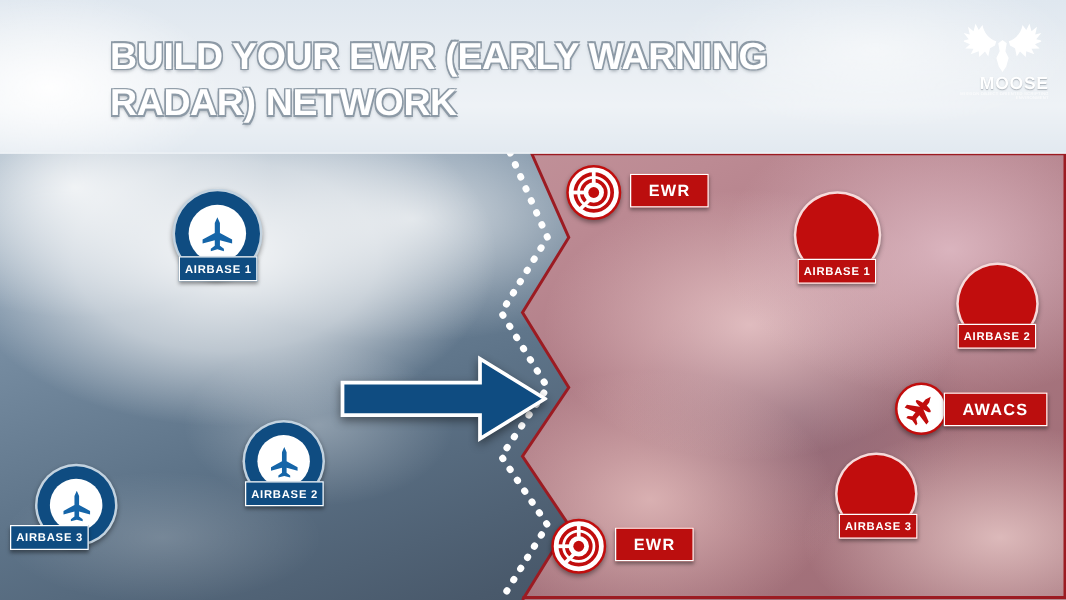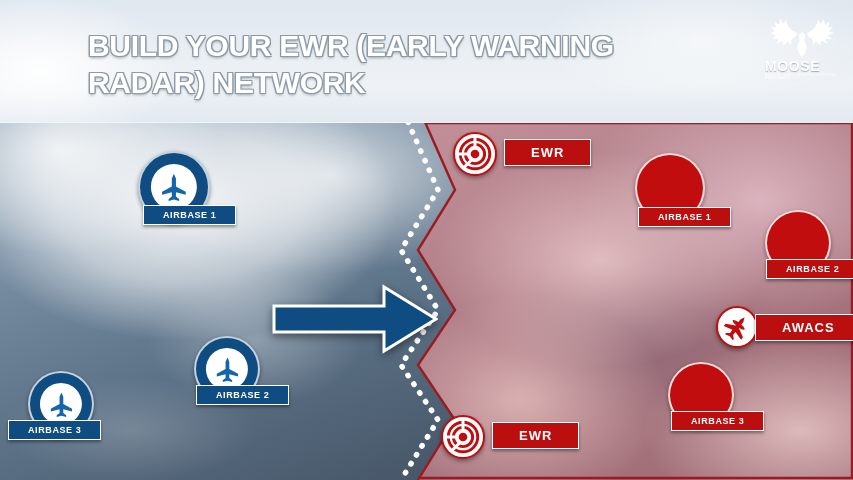--- a/index.html
+++ b/index.html
@@ -46,44 +46,44 @@
     position:absolute;left:88px;top:28px;width:620px;
     font-size:30px;font-weight:bold;line-height:1.22;letter-spacing:-.3px;
     color:#ffffff;
     text-shadow:
       -1.2px -1.2px 0 #8d9aa6, 1.2px -1.2px 0 #8d9aa6,
       -1.2px  1.2px 0 #8d9aa6, 1.2px  1.2px 0 #8d9aa6,
        0 2px 3px rgba(90,100,112,.55);
   }
 
   
-  .logo{position:absolute;right:14px;top:14px;width:74px;height:74px;text-align:left;}
+  .logo{position:absolute;right:14px;top:14px;width:74px;height:74px;text-align:right;}
   .logo svg{display:block;margin:0 auto;}
   .logo-word{font-size:14px;font-weight:bold;color:#fff;letter-spacing:.6px;line-height:1;
     text-shadow:0 1px 1px rgba(120,130,140,.6);margin-top:1px;}
   .logo-sub{font-size:3.2px;color:#fff;letter-spacing:.25px;line-height:1;margin-top:1px;opacity:.92;}
 
   
   .marker{position:absolute;}
   .disc{position:relative;border-radius:50%;box-shadow:0 2px 4px rgba(0,0,0,.42);}
   .disc-blue{background:#0f4c81;border:2px solid rgba(255,255,255,.75);}
   .disc-blue .inner{position:absolute;left:50%;top:50%;transform:translate(-50%,-50%);
     width:68%;height:68%;border-radius:50%;background:#fff;display:flex;align-items:center;justify-content:center;}
   .disc-red-plain{background:#c10d0d;border:2px solid rgba(255,255,255,.85);}
   .disc-white{background:#fff;border:2.5px solid #c10d0d;display:flex;align-items:center;justify-content:center;}
 
   .tag{
     position:absolute;white-space:nowrap;
     font-size:9px;font-weight:bold;letter-spacing:.6px;color:#fff;
-    padding:4px 19px;border:1.6px solid #ffffff;
+    padding:4px 4px;border:1.6px solid #ffffff;
     box-shadow:0 2px 3px rgba(0,0,0,.40);
   }
   .tag-blue{background:#0f4c81;}
   .tag-red{background:#bb0e0e;}
-  .tag-red-lg{font-size:13px;letter-spacing:1px;padding:5px 26px;}
+  .tag-red-lg{font-size:13px;letter-spacing:1px;padding:5px 14px;}
 
   
   .arrow{position:absolute;left:272px;top:284px;width:166px;height:70px;
     filter:drop-shadow(0 3px 4px rgba(0,0,0,.45));}
   .arrow-label{position:absolute;left:272px;top:284px;width:140px;height:70px;
     display:flex;align-items:center;justify-content:center;
     font-size:13px;font-weight:bold;color:#fff;letter-spacing:.2px;}
 </style>
 </head>
 <body>

